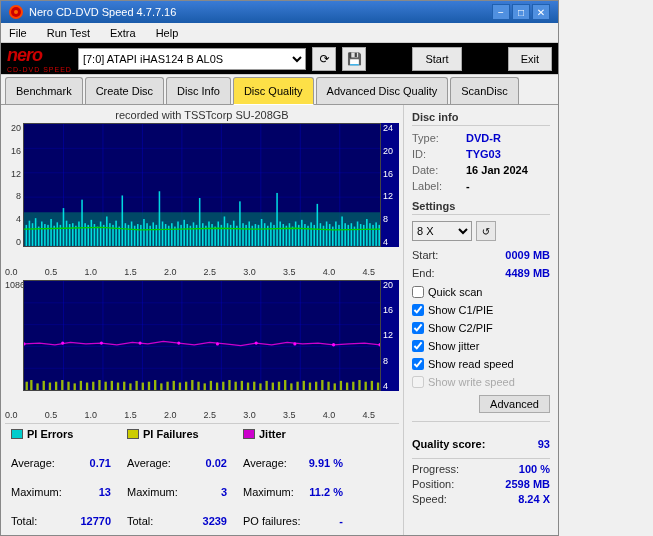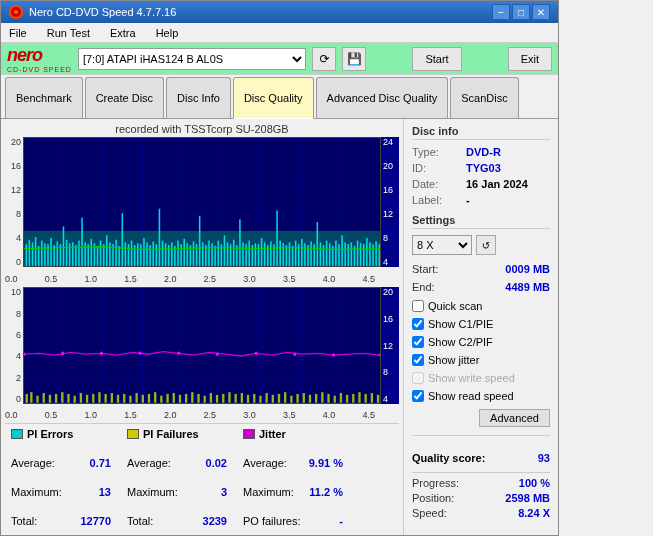--- a/index.html
+++ b/index.html
@@ -68,21 +68,21 @@
       gap: 12px;
       font-size: 11px;
       height: 20px;
       align-items: center;
     }
     .menu-item {
       cursor: pointer;
       padding: 0 4px;
     }
     .toolbar {
-      background: #86efac;
+      background: #000000;
       display: flex;
       align-items: center;
       padding: 3px 6px;
       gap: 6px;
       border-bottom: 1px solid #ccc;
       height: 32px;
     }
     .nero-logo {
       display: flex;
       align-items: center;
@@ -127,30 +127,30 @@
       font-size: 12px;
     }
     .tabs {
       display: flex;
       background: #f0f0f0;
       border-bottom: 1px solid #999;
       padding: 2px 4px 0;
       gap: 2px;
     }
     .tab {
-      padding: 14px 10px;
+      padding: 7px 10px;
       font-size: 11px;
       cursor: pointer;
       border: 1px solid #999;
       border-bottom: none;
       background: #e0e0e0;
       border-radius: 3px 3px 0 0;
     }
     .tab.active {
-      background: #fef9c3;
+      background: #fde047;
       border-bottom: 1px solid white;
       margin-bottom: -1px;
       z-index: 1;
     }
     .content {
       display: flex;
       flex: 1;
       overflow: hidden;
     }
     .main-area {
@@ -165,21 +165,21 @@
       font-size: 11px;
       color: #333;
       margin-bottom: 2px;
     }
     .chart-x-axis {
       display: flex;
       justify-content: space-between;
       padding: 0 24px 0 0;
       font-size: 9px;
       color: #333;
-      margin-top: 4px;
+      margin-top: 17px;
     }
     .side-panel {
       width: 155px;
       background: #f0f0f0;
       border-left: 1px solid #ccc;
       padding: 6px 8px;
       display: flex;
       flex-direction: column;
       gap: 4px;
       font-size: 11px;
@@ -527,21 +527,21 @@
         <span>1.5</span>
         <span>2.0</span>
         <span>2.5</span>
         <span>3.0</span>
         <span>3.5</span>
         <span>4.0</span>
         <span>4.5</span>
       </div>
 
       <div style="display:flex; height:130px; margin-bottom:2px;">
-        <div style="display:flex; flex-direction:column; justify-content:space-between; color:#333; font-size:9px; padding-right:2px; text-align:right; width:18px;">
+        <div style="display:flex; flex-direction:row; justify-content:space-between; color:#333; font-size:9px; padding-right:2px; text-align:right; width:18px;">
           <span>10</span>
           <span>8</span>
           <span>6</span>
           <span>4</span>
           <span>2</span>
           <span>0</span>
         </div>
         <svg style="flex:1; background:#000066; border:1px solid #444;" viewBox="0 0 460 130" preserveAspectRatio="none">
 
           <line x1="0" y1="0" x2="460" y2="0" stroke="#0000aa" stroke-width="0.5"></line>
@@ -762,26 +762,26 @@
       </div>
       <div class="checkbox-row">
         <input type="checkbox" checked="" style="">
         <span>Show C2/PIF</span>
       </div>
       <div class="checkbox-row">
         <input type="checkbox" checked="" style="">
         <span>Show jitter</span>
       </div>
       <div class="checkbox-row">
+        <input type="checkbox" checked="" style="">
+        <span>Show read speed</span>
+      </div>
+      <div class="checkbox-row">
         <input type="checkbox" disabled="" style="">
         <span style="color:#aaa;">Show write speed</span>
-      </div>
-      <div class="checkbox-row">
-        <input type="checkbox" checked="" style="">
-        <span>Show read speed</span>
       </div>
 
       <button class="adv-btn">Advanced</button>
 
       <div class="quality-row">
         <span class="quality-label">Quality score:</span>
         <span class="quality-value">93</span>
       </div>
 
       <div class="progress-rows">

